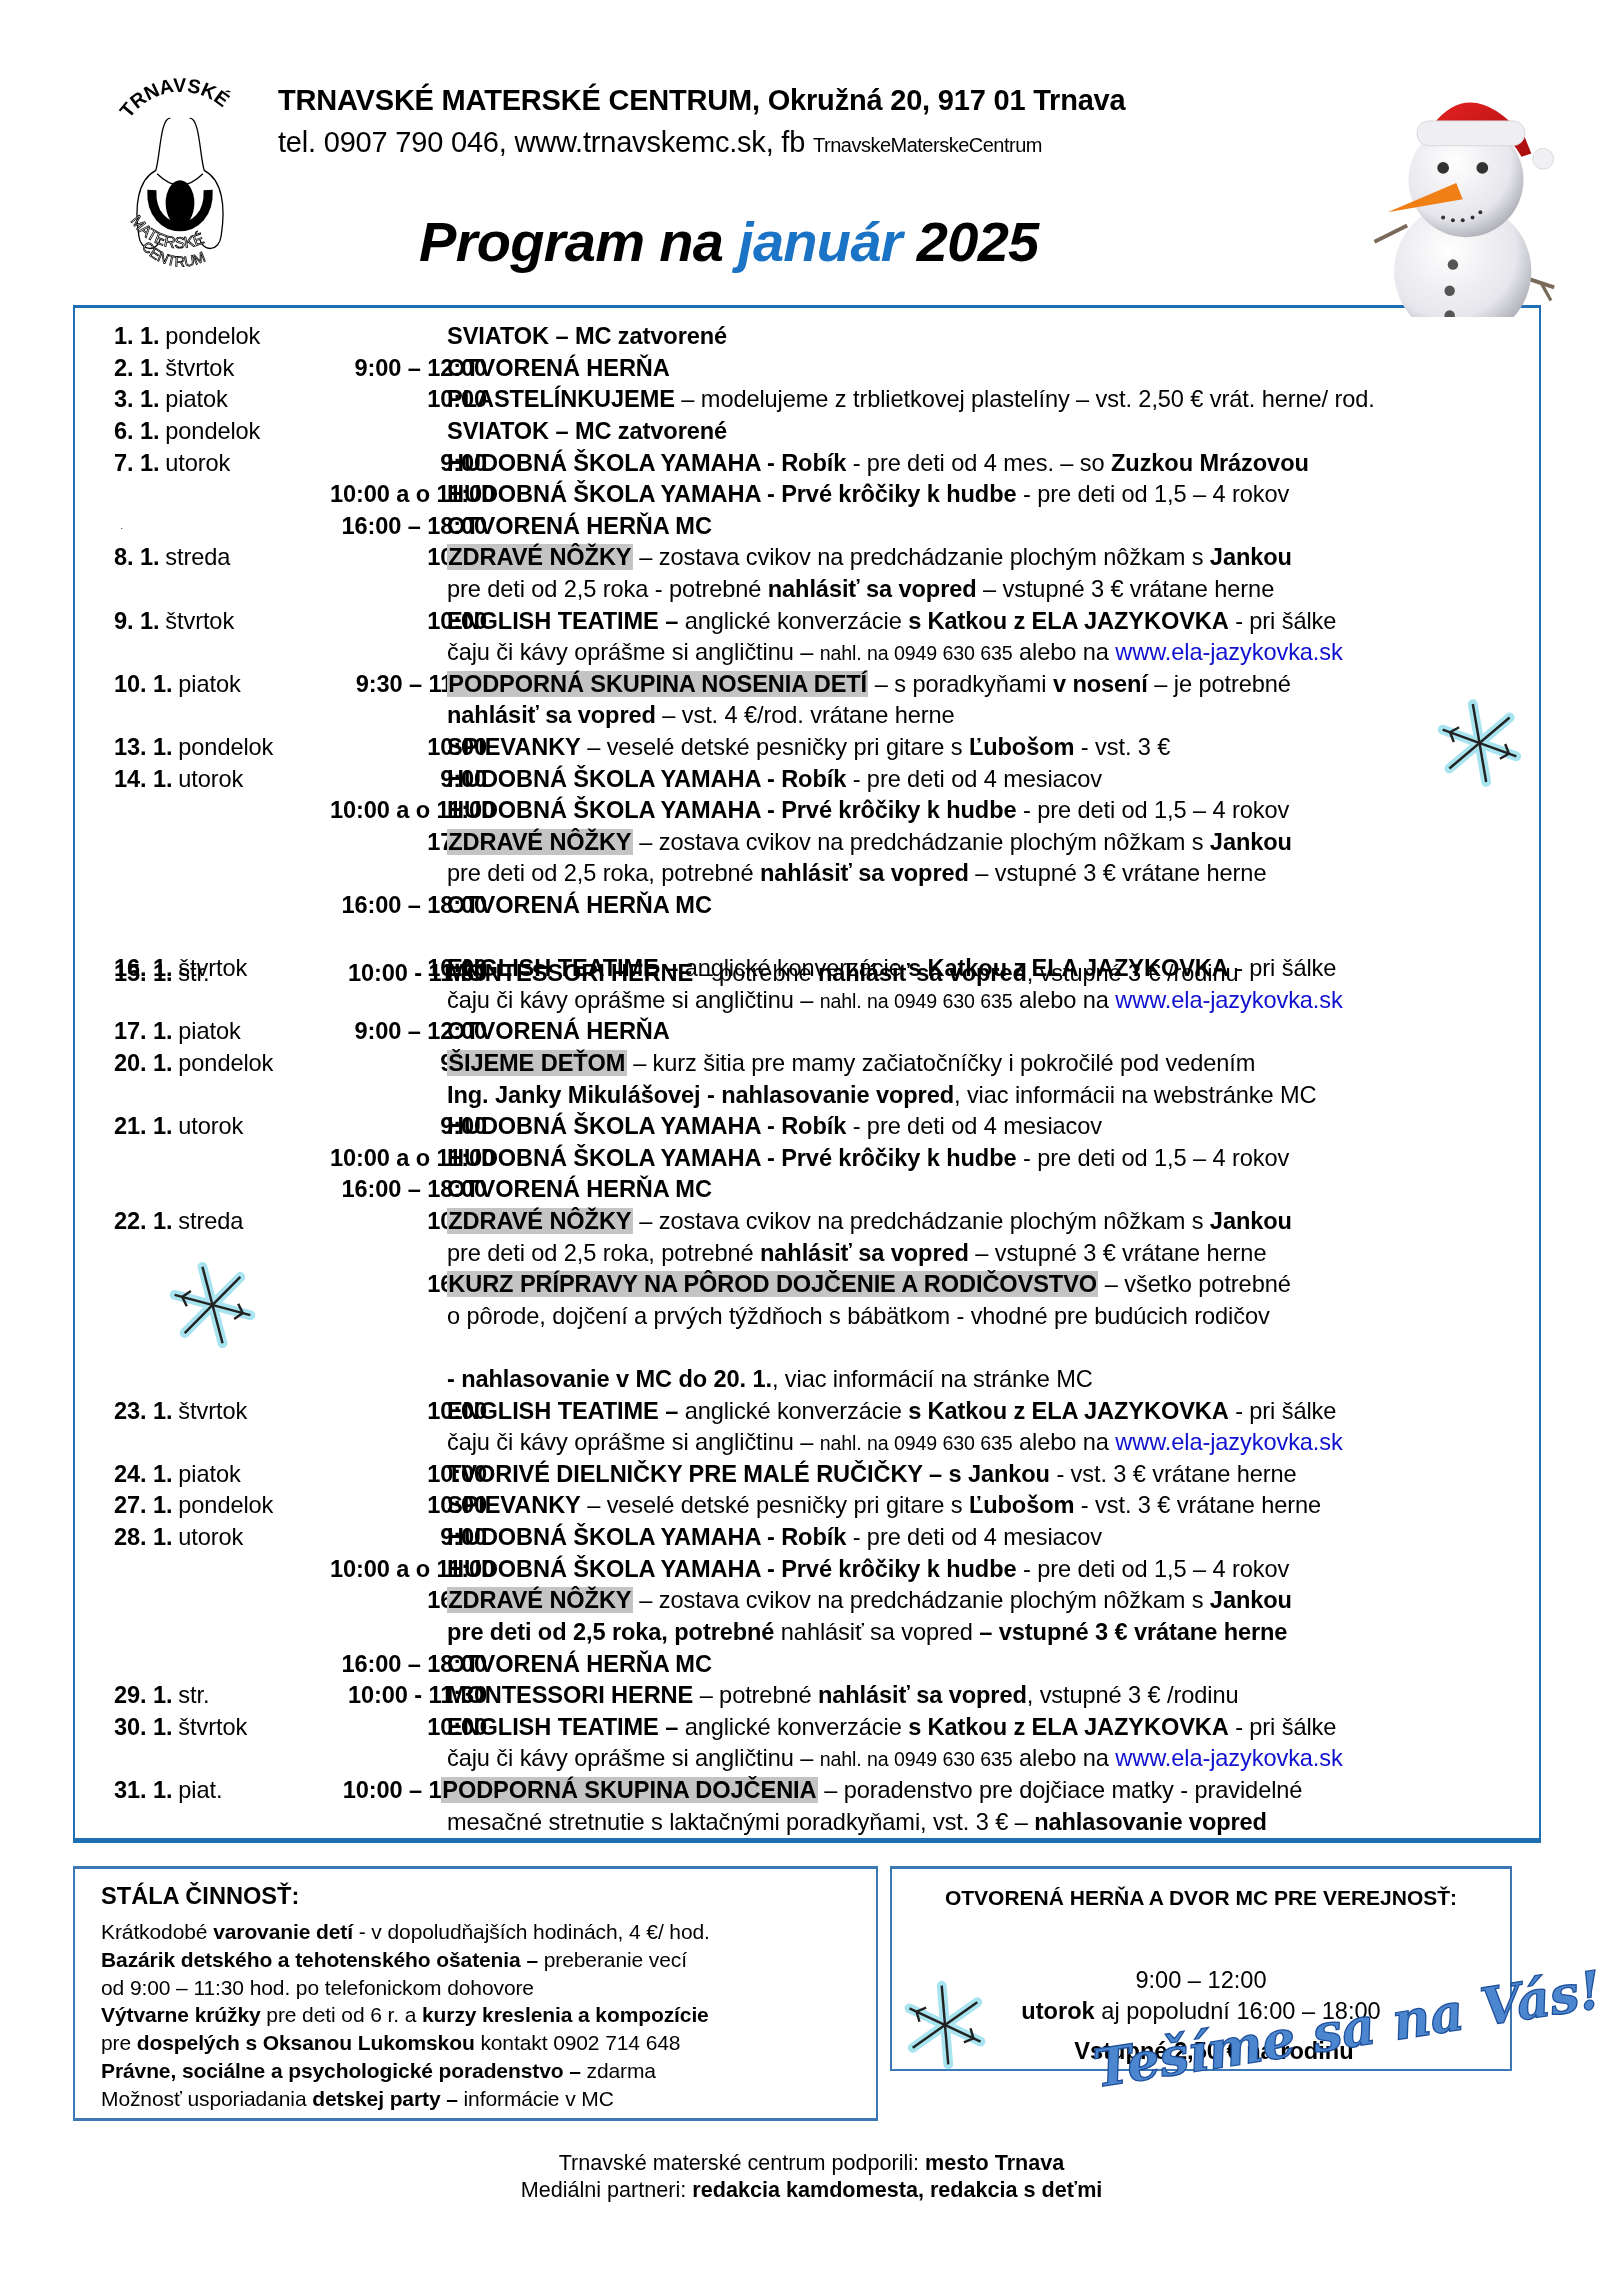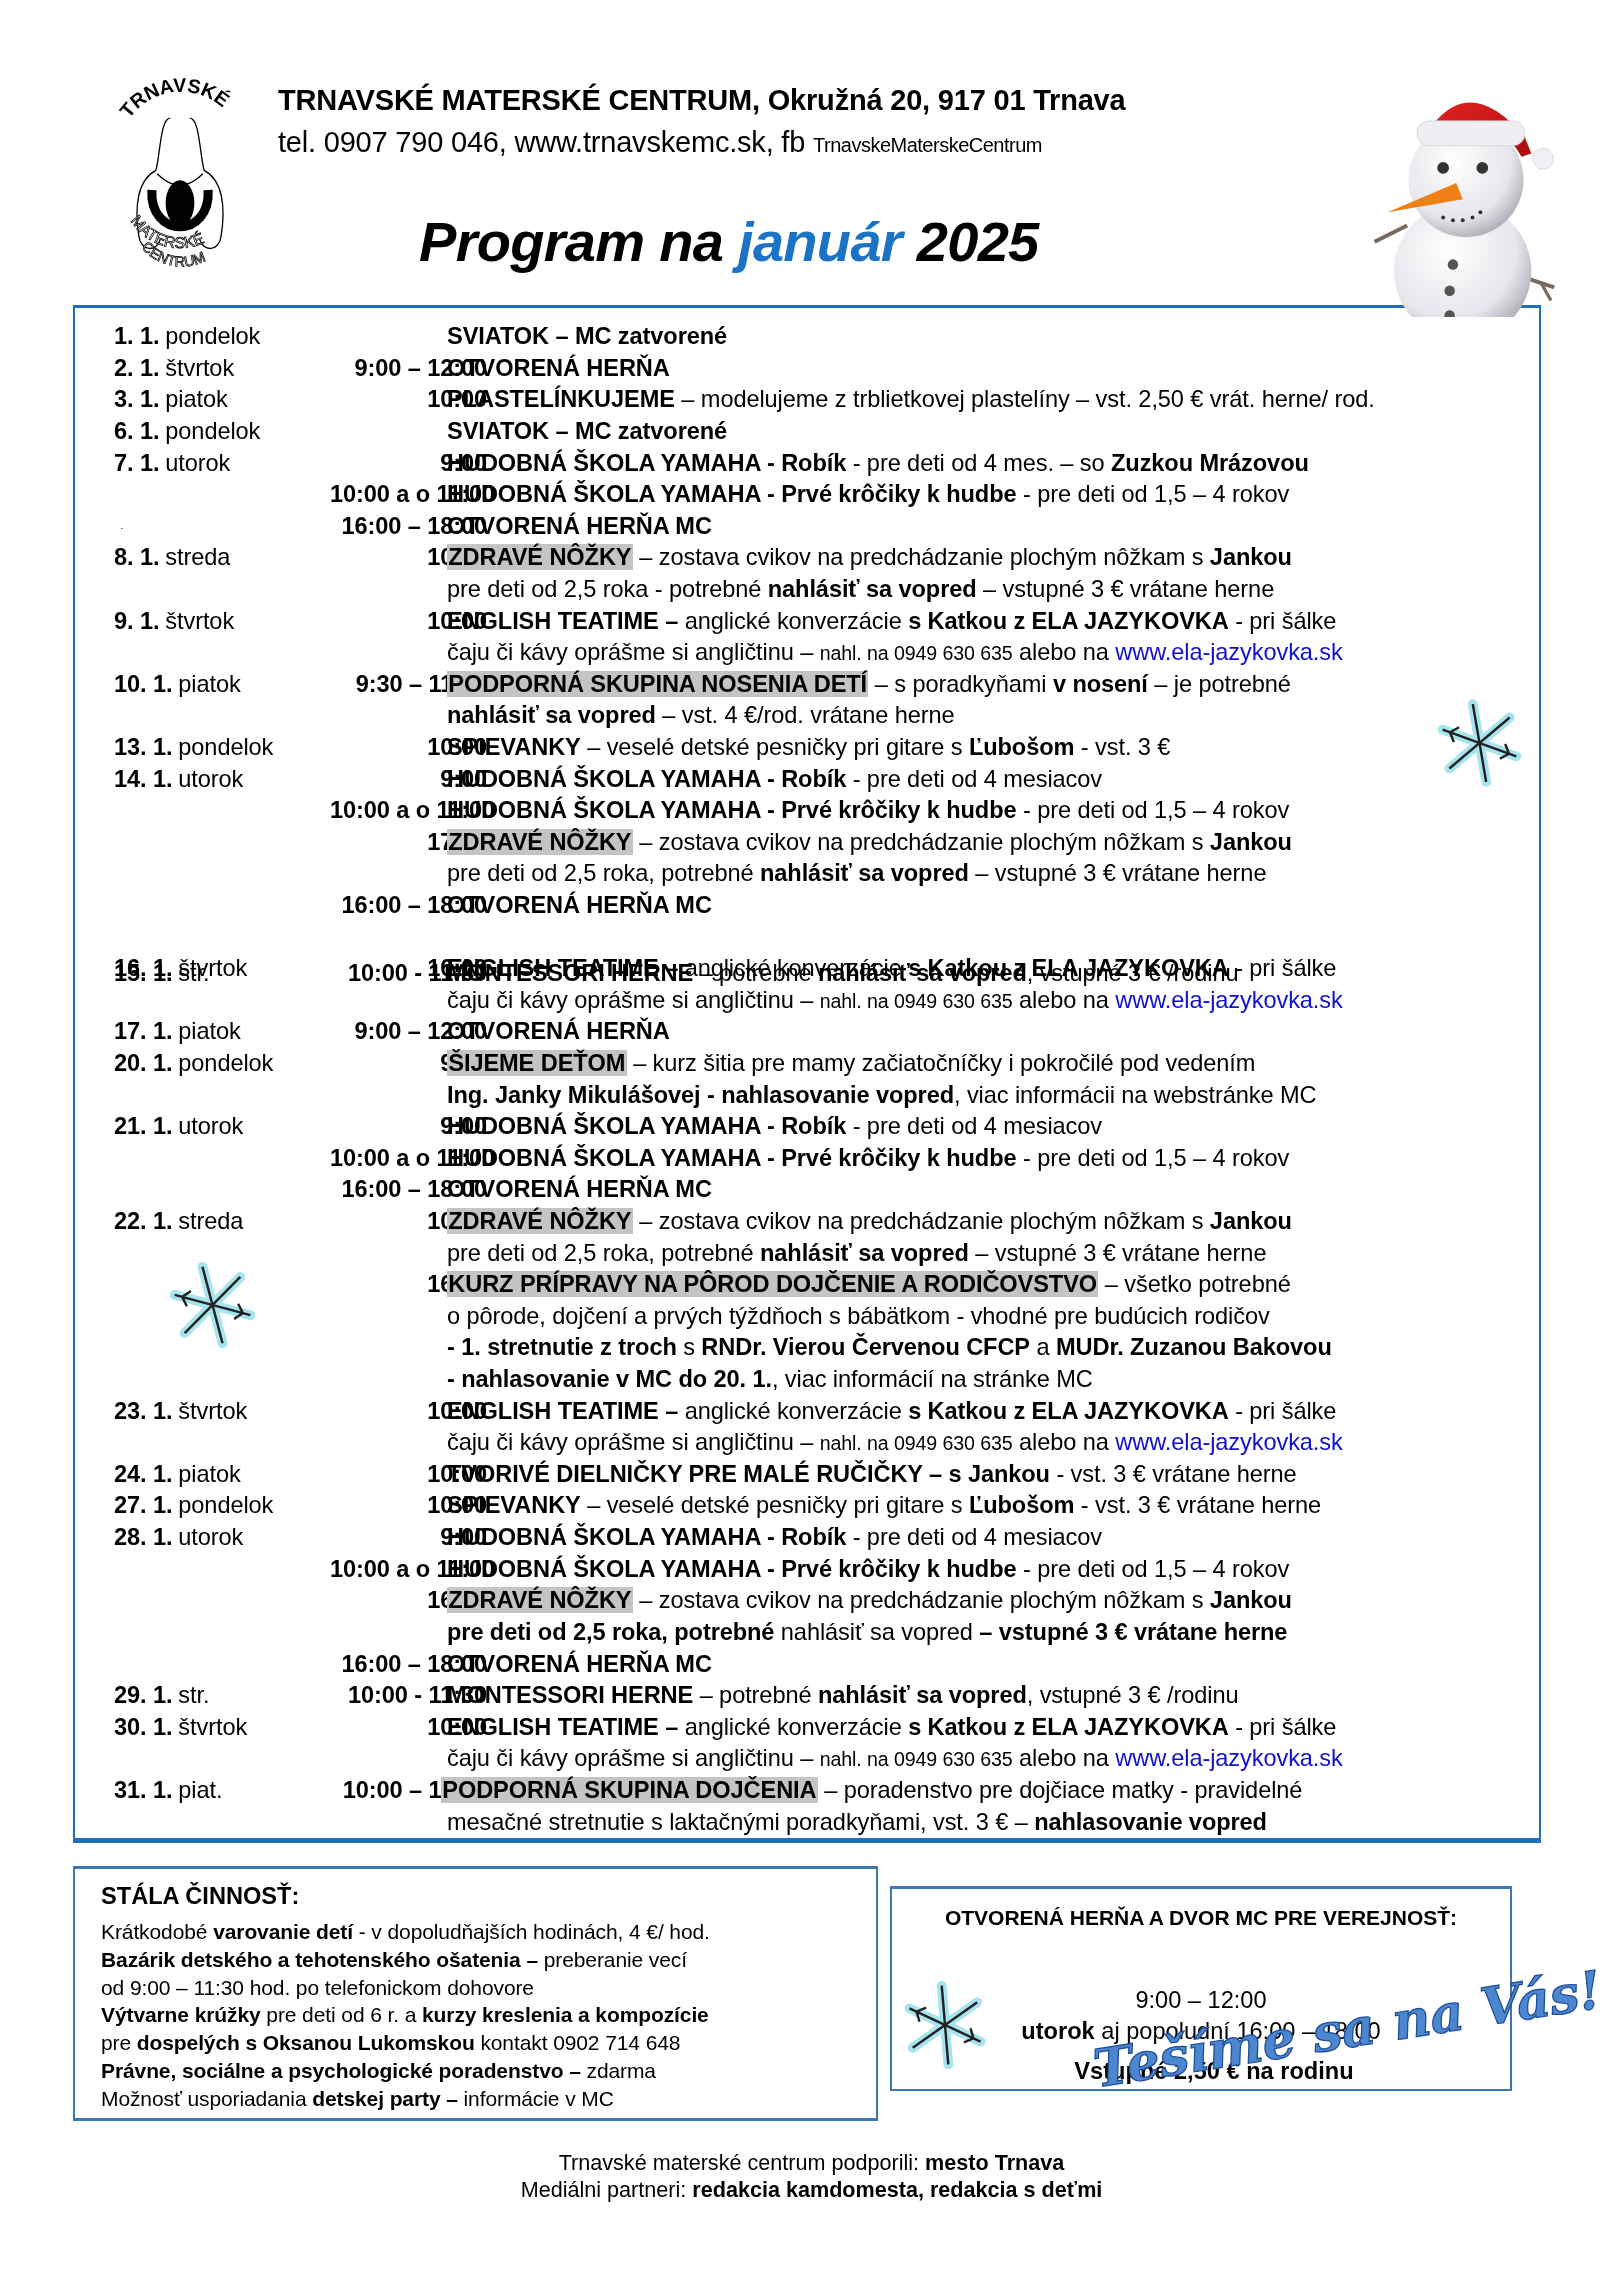--- a/index.html
+++ b/index.html
@@ -20,21 +20,21 @@
   .c-time{position:absolute;right:0;width:157px;text-align:right;font-weight:bold;}
   .c-timewrap{position:absolute;left:39px;width:373px;}
   .c-desc{position:absolute;left:372px;}
   .hl{background:#c4c4c4;padding:0 1.3px;}
   .small{font-size:19.6px;}
   .link{color:#1010d0;}
   
   #stala-box{left:73px;top:1866px;width:805px;height:255px;border:2.6px solid #3b78b4;border-top-width:3.3px;border-bottom-width:3.9px;box-sizing:border-box;}
   #stala-box .t{position:absolute;left:26px;top:14.4px;font-size:23.6px;font-weight:bold;}
   #stala-box .ln{position:absolute;left:26px;font-size:21px;white-space:nowrap;letter-spacing:-0.1px;}
-  #herna-box{left:890px;top:1866px;width:622px;height:205px;border:2.6px solid #3b78b4;border-top-width:3.3px;box-sizing:border-box;text-align:center;margin-top:20px;}
+  #herna-box{left:890px;top:1866px;width:622px;height:205px;border:2.6px solid #3b78b4;border-top-width:3.3px;box-sizing:border-box;text-align:center;}
   #herna-box .t{position:absolute;left:0;right:0;top:17px;font-size:21px;font-weight:bold;}
   #herna-box .ln{position:absolute;left:0;right:0;font-size:23.6px;}
   #greeting{left:1099px;top:2038px;font-family:"DejaVu Serif",serif;font-style:italic;font-weight:bold;font-size:52px;color:#3466b6;transform:rotate(-9deg);transform-origin:left bottom;white-space:nowrap;-webkit-text-stroke:1.3px #1f4f9a;color:#4b86cf;}
   #footer1,#footer2{left:0;width:1623px;text-align:center;font-size:21.6px;white-space:nowrap;}
   #footer1{top:2150px;}
   #footer2{top:2177px;}
   .flake{position:absolute;}
 </style>
 </head>
 <body>
@@ -249,24 +249,20 @@
     </div>
     <div class="row" style="top: 961px; width: 100%;">
       <div class="c-timewrap">
         <span class="c-time">16:30</span>
       </div>
       <div class="c-desc"><span class="b hl">KURZ PRÍPRAVY NA PÔROD DOJČENIE A RODIČOVSTVO</span><span> – všetko potrebné</span></div>
     </div>
     <div class="row" style="top: 993px; width: 100%;">
       <div class="c-timewrap"></div>
       <div class="c-desc"><span>o pôrode, dojčení a prvých týždňoch s bábätkom - vhodné pre budúcich rodičov</span></div>
-    </div>
-    <div class="row" style="top: 1024px; width: 100%;">
-      <div class="c-timewrap"></div>
-      <div class="c-desc"><span class="b"> - 1. stretnutie z troch</span><span> s </span><span class="b">RNDr. Vierou Červenou CFCP</span><span> a </span><span class="b">MUDr. Zuzanou Bakovou</span></div>
     </div>
     <div class="row" style="top: 1056px; width: 100%;">
       <div class="c-timewrap"></div>
       <div class="c-desc"><span class="b"> - nahlasovanie v MC do 20. 1.</span><span>, viac informácií na stránke MC</span></div>
     </div>
     <div class="row" style="top: 1088px; width: 100%;">
       <div class="c-timewrap">
         <span style="position: absolute; left: 0px;"><span class="b">23. 1.</span><span style="margin-left: 5.9px;">štvrtok</span></span>
         <span class="c-time">10:00</span>
       </div>

